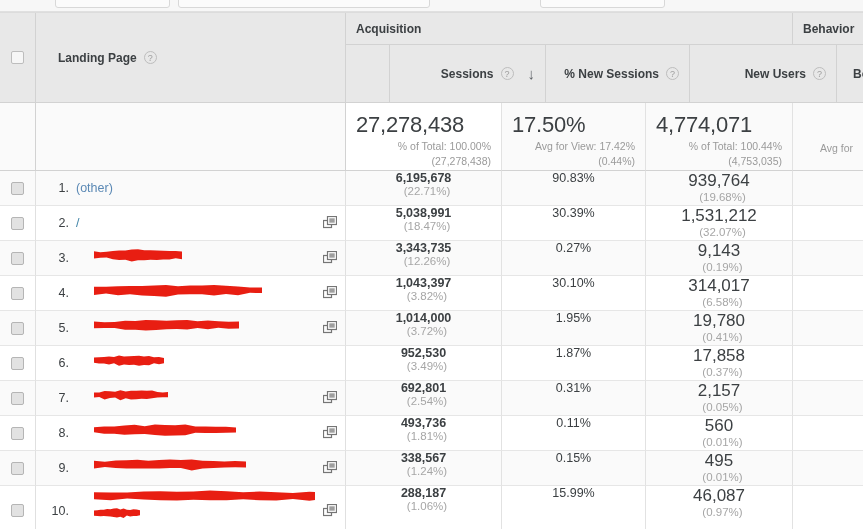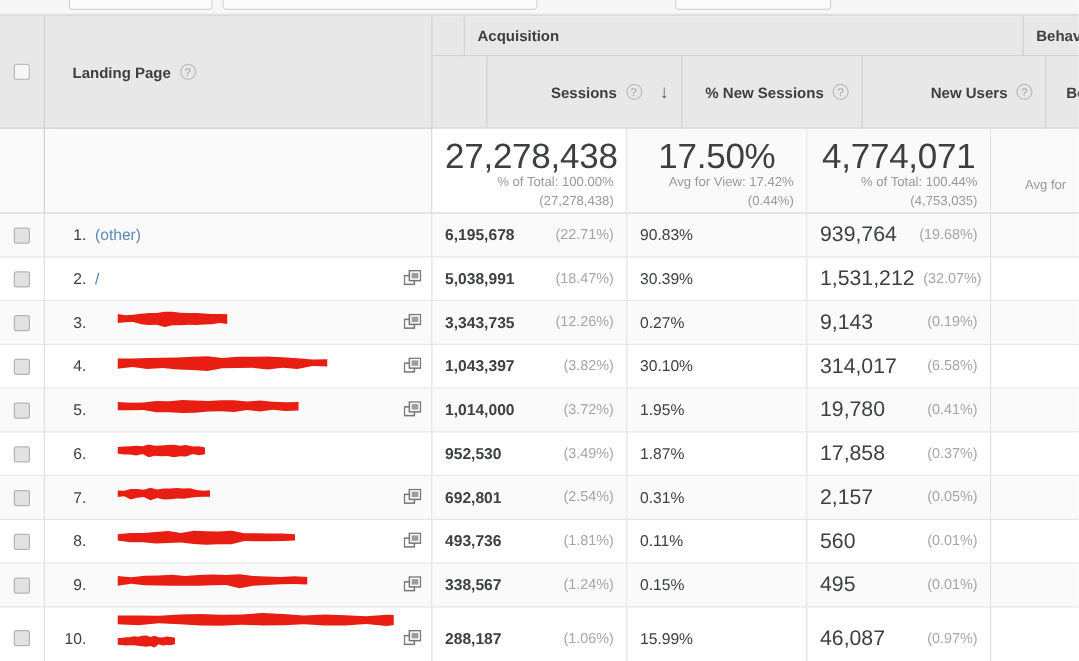--- a/index.html
+++ b/index.html
@@ -40,21 +40,21 @@
 
   
   .c-check { width: 36px;  flex: 0 0 36px; }
   .c-page  { width: 310px; flex: 0 0 310px; }
   .c-sess  { width: 156px; flex: 0 0 156px; }
   .c-newp  { width: 144px; flex: 0 0 144px; }
   .c-newu  { width: 147px; flex: 0 0 147px; }
   .c-bnc   { width: 70px;  flex: 0 0 70px; }
 
   
-  .grouphead { height: 32px; background: #e8e8e8; padding-left: 26px; }
+  .grouphead { height: 32px; background: #e8e8e8; }
   .grouphead > div {
     height: 32px; display: flex; align-items: center;
     border-right: 1px solid #d2d2d2;
     border-bottom: 1px solid #d2d2d2;
     padding: 0 10px;
     font-size: 12px; font-weight: bold; color: #3c4043;
   }
   .grouphead .gh-blank-a { border-right: 1px solid #d2d2d2; }
   .grouphead .gh-acq { width: 447px; flex: 0 0 447px; }
   .grouphead .gh-beh { width: 70px;  flex: 0 0 70px; border-right: none; }
@@ -122,40 +122,40 @@
     border-right: 1px solid #e2e2e2;
     border-bottom: 1px solid #d2d2d2;
     padding: 9px 10px 0 10px;
     background: #fafafa;
   }
   .summary .c-check { background: #fafafa; border-right: 1px solid #d2d2d2; }
   .summary .c-page  { background: #fafafa; border-right: 1px solid #d2d2d2; }
   .summary .c-sess  { background: #ffffff; }
   .summary .c-bnc   { border-right: none; }
   .summary .big {
-    text-align: center; font-size: 28px; color: #3c4043;
+    text-align: left; font-size: 22px; color: #3c4043;
     font-weight: normal; line-height: 26px; letter-spacing: -0.2px;
   }
   .summary .sub {
     text-align: right; font-size: 10.5px; color: #9a9a9a;
     line-height: 14px; margin-top: 1px;
   }
   .summary .c-bnc .sub { padding-top: 28px; }
 
   
   .drow > div {
     border-right: 1px solid #e2e2e2;
     border-bottom: 1px solid #e6e6e6;
     display: flex; align-items: center;
   }
   .drow .c-check { border-right: 1px solid #e0e0e0; justify-content: center; }
   .drow .c-page  { border-right: 1px solid #e0e0e0; }
   .drow .c-bnc   { border-right: none; }
   .drow .c-sess, .drow .c-newp, .drow .c-newu {
-    justify-content: space-between; padding: 0 10px;
+    justify-content: flex-start; padding: 0 10px; flex-direction: column;
   }
   .drow.alt .c-check, .drow.alt .c-page, .drow.alt .c-sess,
   .drow.alt .c-newp, .drow.alt .c-newu, .drow.alt .c-bnc { background: #fafafa; }
 
   .rank {
     width: 34px; flex: 0 0 34px; text-align: right;
     font-size: 12.5px; color: #3c4043; padding-right: 7px;
   }
   .pagecell { flex: 1 1 auto; position: relative; height: 100%;
               display: flex; align-items: center; overflow: hidden; }

